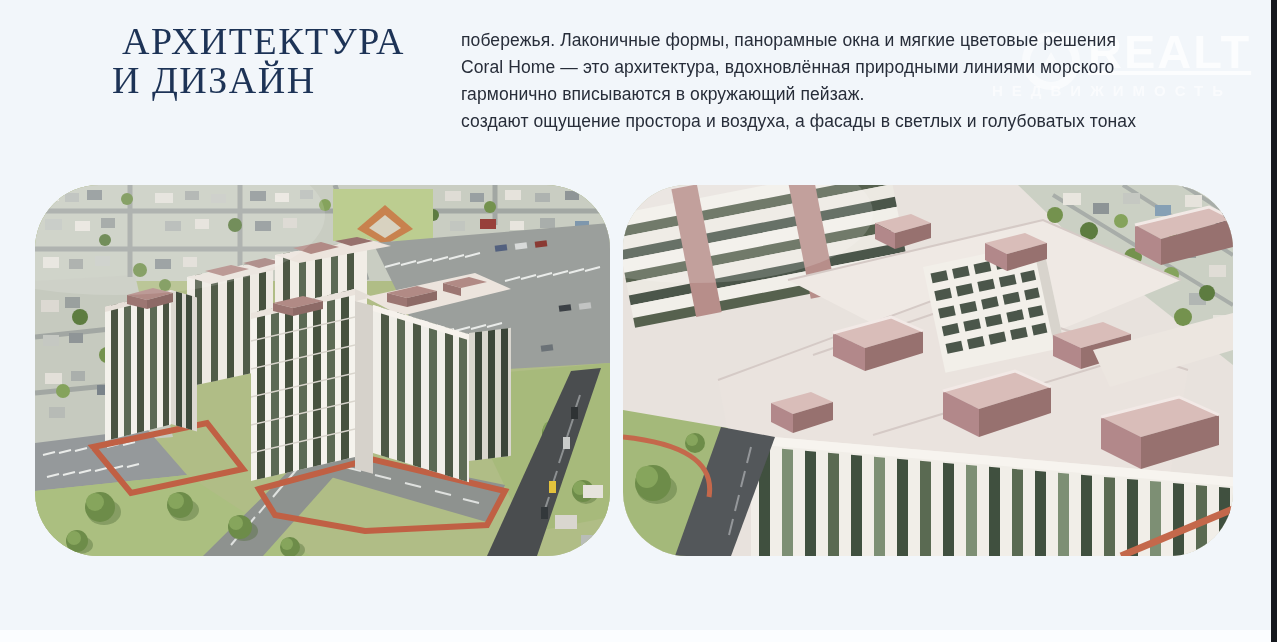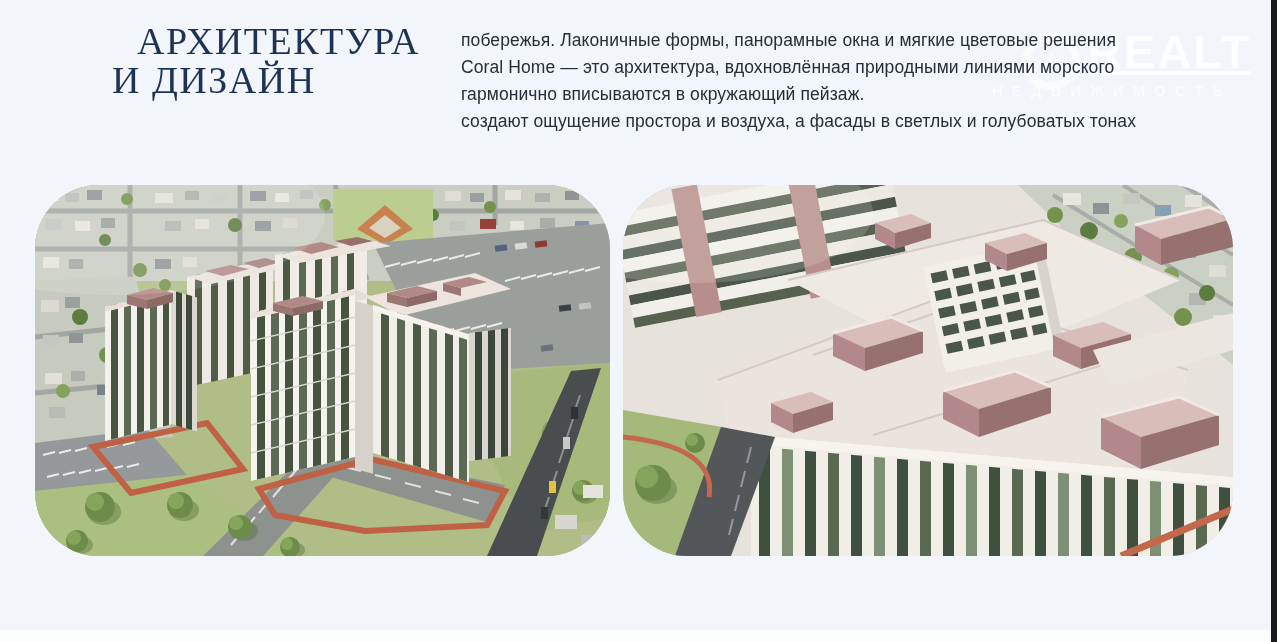--- a/index.html
+++ b/index.html
@@ -6,21 +6,21 @@
   .screen{
     position:relative;width:1277px;height:642px;overflow:hidden;
     background:#f2f6fa;font-family:"Liberation Sans",sans-serif;
   }
   
   .title{
     position:absolute;left:112px;top:22px;z-index:3;
     font-family:"Liberation Serif",serif;font-weight:500;
     font-size:38px;line-height:39px;letter-spacing:1.5px;color:#1d3356;
   }
-  .title .l1{display:block;margin-left:25px;}
+  .title .l1{display:block;margin-left:10px;}
   .title .l2{display:block;}
   
   .lead{
     position:absolute;left:461px;top:27px;z-index:3;
     font-size:17.5px;line-height:27px;color:#272d39;letter-spacing:.1px;
     font-weight:400;
   }
   .lead div{white-space:nowrap;}
   
   .watermark{position:absolute;left:1014px;top:24px;width:300px;height:90px;z-index:1;}

